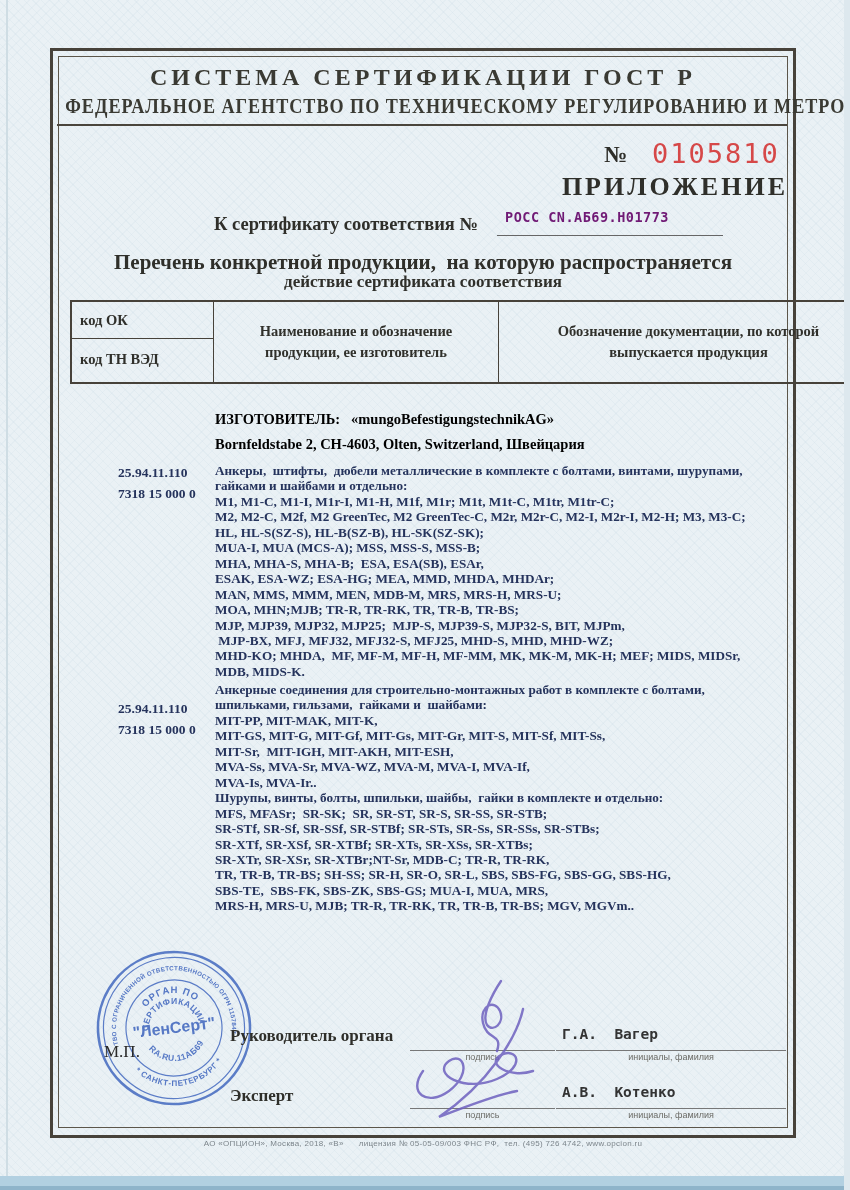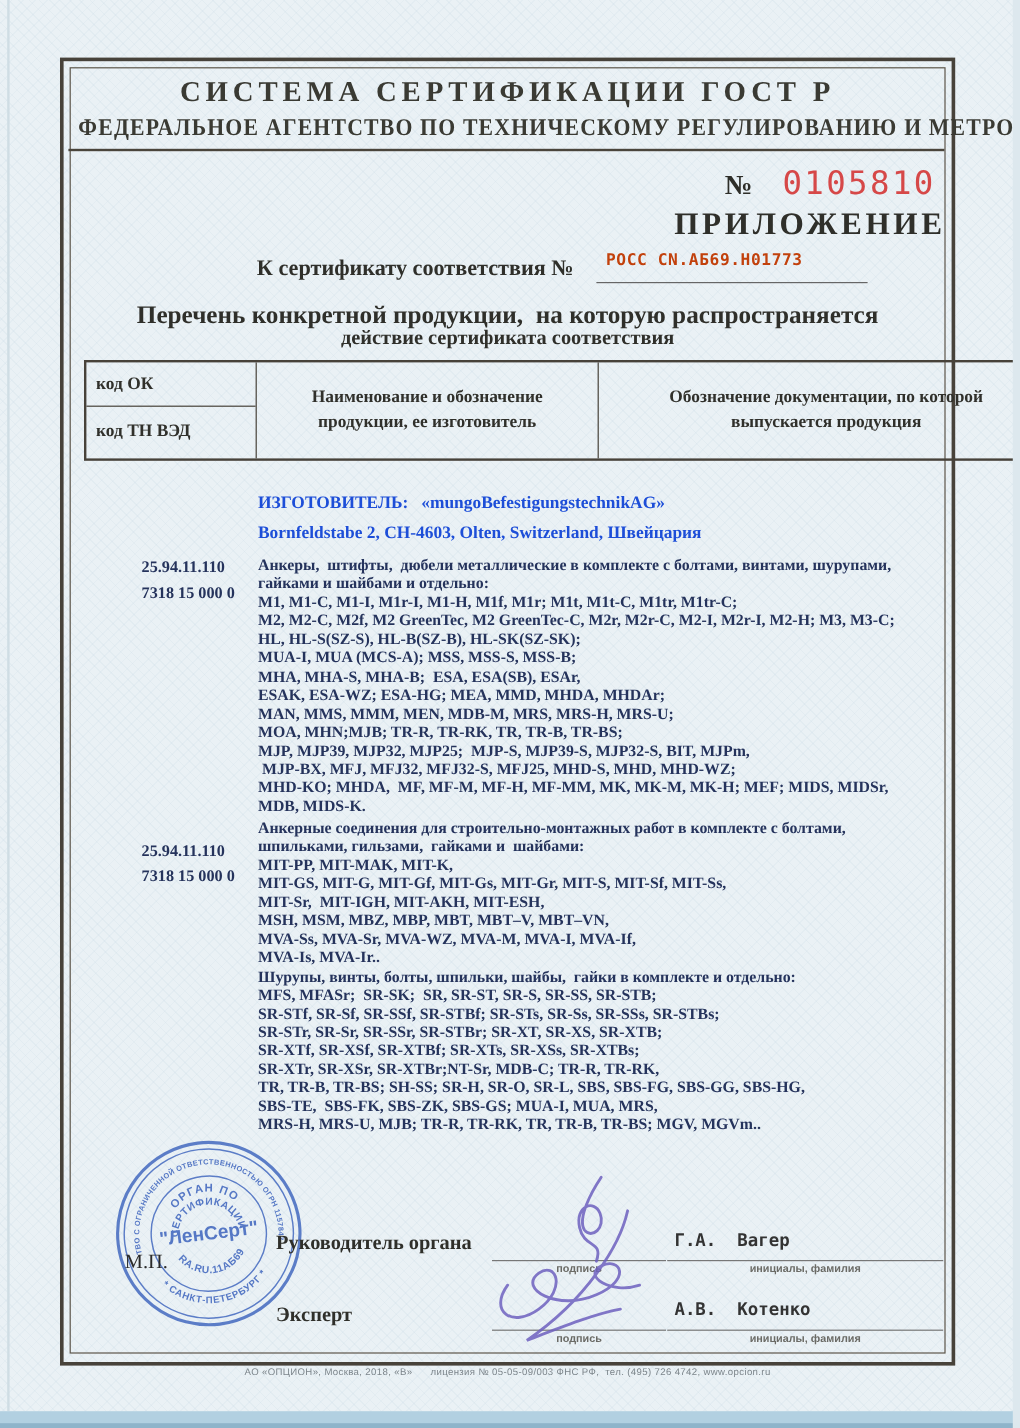--- a/index.html
+++ b/index.html
@@ -18,43 +18,43 @@
     color:#3a3a33;letter-spacing:4px;white-space:pre;}
   .agency{left:58px;top:97px;width:730px;text-align:center;font-size:18.5px;font-weight:bold;
     color:#3a3a33;letter-spacing:1px;transform:scale(.98,1.08);white-space:nowrap;}
   .num-label{left:604px;top:142px;font-size:23px;font-weight:bold;color:#2e2e29;}
   .num-value{left:640px;top:138px;font-family:"DejaVu Sans Mono","Liberation Mono",monospace;
     font-size:27px;color:#d64848;letter-spacing:2px;margin-left:12px;}
   .doc-title{left:58px;top:172px;width:730px;text-align:right;font-size:26px;font-weight:bold;
     color:#2f2f2a;letter-spacing:3px;}
   .cert-label{left:214px;top:214px;font-size:18.5px;font-weight:bold;color:#2f2f2a;}
   .cert-value{left:505px;top:209px;font-family:"DejaVu Sans Mono","Liberation Mono",monospace;
-    font-size:13.5px;font-weight:bold;color:#c2410c;letter-spacing:.5px;}
+    font-size:13.5px;font-weight:bold;color:#701a75;letter-spacing:.5px;}
   .cert-underline{left:497px;top:235px;width:226px;border-top:1px solid #666;}
   .sub1{left:58px;top:250px;width:730px;text-align:center;font-size:21px;font-weight:bold;color:#2f2f2a;white-space:pre;}
   .sub2{left:58px;top:272px;width:730px;text-align:center;font-size:17px;font-weight:bold;color:#2f2f2a;}
   .tbl{left:70px;top:300px;width:810px;height:84px;border:2px solid #47423a;box-sizing:border-box;display:flex;}
   .tbl .c1{width:142px;border-right:1px solid #47423a;box-sizing:border-box;display:flex;flex-direction:column;}
   .tbl .c1 .half1{height:37px;border-bottom:1px solid #47423a;padding:8px 0 0 8px;box-sizing:border-box;}
   .tbl .c1 .half2{flex:1;padding:10px 0 0 8px;box-sizing:border-box;}
   .tbl .c2{width:285px;border-right:1px solid #47423a;box-sizing:border-box;
     display:flex;align-items:center;justify-content:center;text-align:center;padding:0 28px;}
   .tbl .c3{flex:1;display:flex;align-items:center;justify-content:center;text-align:center;padding:0 18px;}
   .tbl-text{font-size:14.5px;font-weight:bold;color:#30302b;line-height:1.45;}
-  .mfr{left:215px;top:407px;font-size:14.5px;font-weight:bold;color:#1d4ed8;line-height:1.7;}
+  .mfr{left:215px;top:407px;font-size:14.5px;font-weight:bold;color:#000000;line-height:1.7;}
   .codes{font-size:13.5px;font-weight:bold;color:#25335c;line-height:21px;white-space:pre;margin-left:40px;}
   .codes1{left:78px;top:462px;}
   .codes2{left:78px;top:698px;}
   .plist{width:580px;font-size:13.2px;font-weight:bold;color:#25335c;line-height:15.45px;}
   .plist .line{white-space:pre;}
   .plist1{left:215px;top:463px;}
   .plist2{left:215px;top:682px;}
   .role{font-size:17px;font-weight:bold;color:#2f2f2a;}
   .sig-line{border-top:1px solid #777;}
-  .caption{font-size:9px;color:#6b6b66;font-family:"Liberation Sans","DejaVu Sans",sans-serif;font-weight:bold;}
+  .caption{font-size:9px;color:#6b6b66;font-family:"Liberation Sans","DejaVu Sans",sans-serif;}
   .sig-name{font-family:"DejaVu Sans Mono","Liberation Mono",monospace;font-size:14.5px;font-weight:bold;color:#333;white-space:pre;}
   .mp{left:104px;top:1042px;font-size:17px;color:#2a2a2a;}
   .footer{left:58px;top:1139px;width:730px;text-align:center;font-size:8px;color:#7c858b;
     font-family:"Liberation Sans","DejaVu Sans",sans-serif;letter-spacing:.3px;white-space:pre;}
   .bottom-strip{left:0;top:1176px;width:850px;height:14px;background:#b2d0e1;}
   .bottom-edge{left:0;top:1186px;width:850px;height:4px;background:#8fb4ca;}
   .right-edge{left:844px;top:0;width:6px;height:1190px;background:#dde8ee;}
   .left-edge{left:6px;top:0;width:2px;height:1176px;background:#cfdde4;}
   svg text{font-family:"Liberation Sans","DejaVu Sans",sans-serif;}
 </style>
@@ -116,27 +116,25 @@
       <div class="line">MDB, MIDS-K.</div>
     </div>
 
   <div class="abs codes codes2"><div class="code-line">25.94.11.110</div><div class="code-line">7318 15 000 0</div></div>
   <div class="abs plist plist2">
       <div class="line">Анкерные соединения для строительно-монтажных работ в комплекте с болтами,</div>
       <div class="line">шпильками, гильзами,  гайками и  шайбами:</div>
       <div class="line">MIT-PP, MIT-MAK, MIT-K,</div>
       <div class="line">MIT-GS, MIT-G, MIT-Gf, MIT-Gs, MIT-Gr, MIT-S, MIT-Sf, MIT-Ss,</div>
       <div class="line">MIT-Sr,  MIT-IGH, MIT-AKH, MIT-ESH,</div>
-      <div class="line">MSH, MSM, MBZ, MBP, MBT, MBT–V, MBT–VN,</div>
       <div class="line">MVA-Ss, MVA-Sr, MVA-WZ, MVA-M, MVA-I, MVA-If,</div>
       <div class="line">MVA-Is, MVA-Ir..</div>
       <div class="line">Шурупы, винты, болты, шпильки, шайбы,  гайки в комплекте и отдельно:</div>
       <div class="line">MFS, MFASr;  SR-SK;  SR, SR-ST, SR-S, SR-SS, SR-STB;</div>
       <div class="line">SR-STf, SR-Sf, SR-SSf, SR-STBf; SR-STs, SR-Ss, SR-SSs, SR-STBs;</div>
-      <div class="line">SR-STr, SR-Sr, SR-SSr, SR-STBr; SR-XT, SR-XS, SR-XTB;</div>
       <div class="line">SR-XTf, SR-XSf, SR-XTBf; SR-XTs, SR-XSs, SR-XTBs;</div>
       <div class="line">SR-XTr, SR-XSr, SR-XTBr;NT-Sr, MDB-C; TR-R, TR-RK,</div>
       <div class="line">TR, TR-B, TR-BS; SH-SS; SR-H, SR-O, SR-L, SBS, SBS-FG, SBS-GG, SBS-HG,</div>
       <div class="line">SBS-TE,  SBS-FK, SBS-ZK, SBS-GS; MUA-I, MUA, MRS,</div>
       <div class="line">MRS-H, MRS-U, MJB; TR-R, TR-RK, TR, TR-B, TR-BS; MGV, MGVm..</div>
     </div>
 
   <svg class="abs" style="left:89px;top:943px;transform:rotate(-7deg);" width="170" height="170" viewBox="0 0 170 170">
     <g stroke="#3c63bd" fill="none" opacity="0.82">
       <circle cx="85" cy="85" r="76" stroke-width="2.6"></circle>

